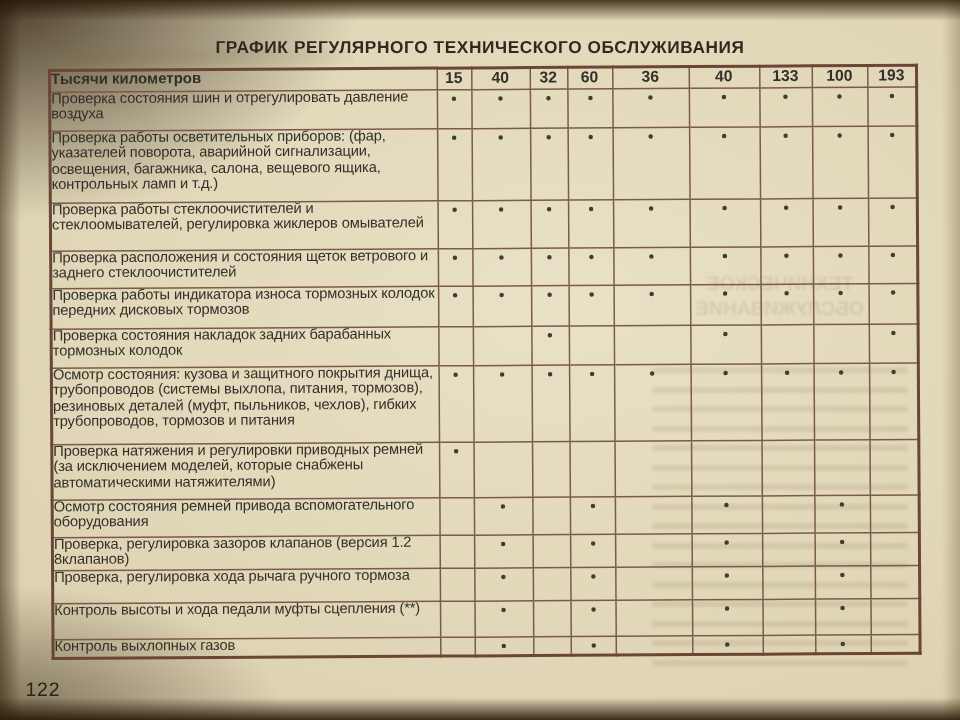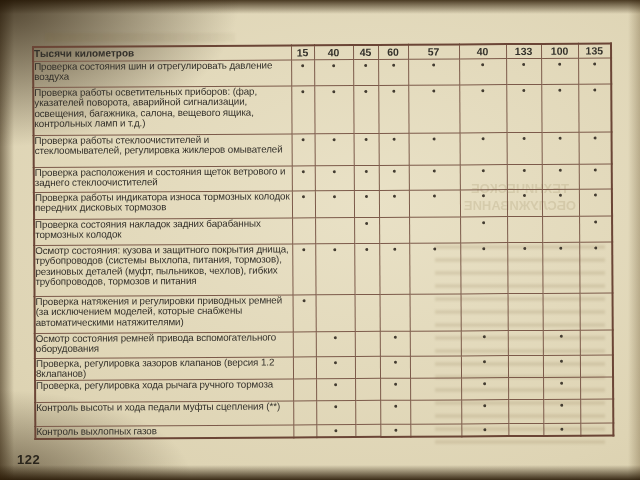--- a/index.html
+++ b/index.html
@@ -81,63 +81,64 @@
   tbody tr:nth-child(7){height:51px}
   tbody tr:nth-child(8){height:37px}
   tbody tr:nth-child(9){height:25px}
   tbody tr:nth-child(10){height:20px}
   tbody tr:nth-child(11){height:22px}
   tbody tr:nth-child(12){height:24px}
   tbody tr:nth-child(13){height:13px}
   
   .pagenum{
     position:absolute;left:17px;top:452px;
-    font-weight:bold;font-size:13px;color:#2a251c;letter-spacing:0.5px;text-align:center;
+    font-weight:normal;font-size:13px;color:#2a251c;letter-spacing:0.5px;text-align:center;
   }
 </style>
 </head>
 <body>
 
 <div class="stage">
 
   <div class="ghost-smudge"></div>
 
   <div class="ghost-heading">
     <div>ТЕХНИЧЕСКОЕ</div>
     <div>ОБСЛУЖИВАНИЕ</div>
   </div>
 
   <div class="ghost-lines"></div>
 
+  <div class="title">ГРАФИК РЕГУЛЯРНОГО ТЕХНИЧЕСКОГО ОБСЛУЖИВАНИЯ</div>
 
   <table class="sched">
     <colgroup id="cols">
         <col style="width: 258px;">
         <col style="width: 23px;">
         <col style="width: 39px;">
         <col style="width: 25px;">
         <col style="width: 30px;">
         <col style="width: 51px;">
         <col style="width: 47px;">
         <col style="width: 35px;">
         <col style="width: 37px;">
         <col style="width: 33px;">
       </colgroup>
     <thead>
       <tr>
         <th class="lbl">Тысячи километров</th>
       <th class="num">15</th>
           <th class="num">40</th>
-          <th class="num">45</th>
+          <th class="num">32</th>
           <th class="num">60</th>
-          <th class="num">57</th>
+          <th class="num">36</th>
           <th class="num">40</th>
           <th class="num">133</th>
           <th class="num">100</th>
-          <th class="num">135</th>
+          <th class="num">193</th>
         </tr>
     </thead>
     <tbody id="rows">
         <tr>
           <td class="lbl">Проверка состояния шин и отрегулировать давление воздуха</td>
           <td class="cell">
             <span class="dot"></span>
           </td>
           <td class="cell">
             <span class="dot"></span>

